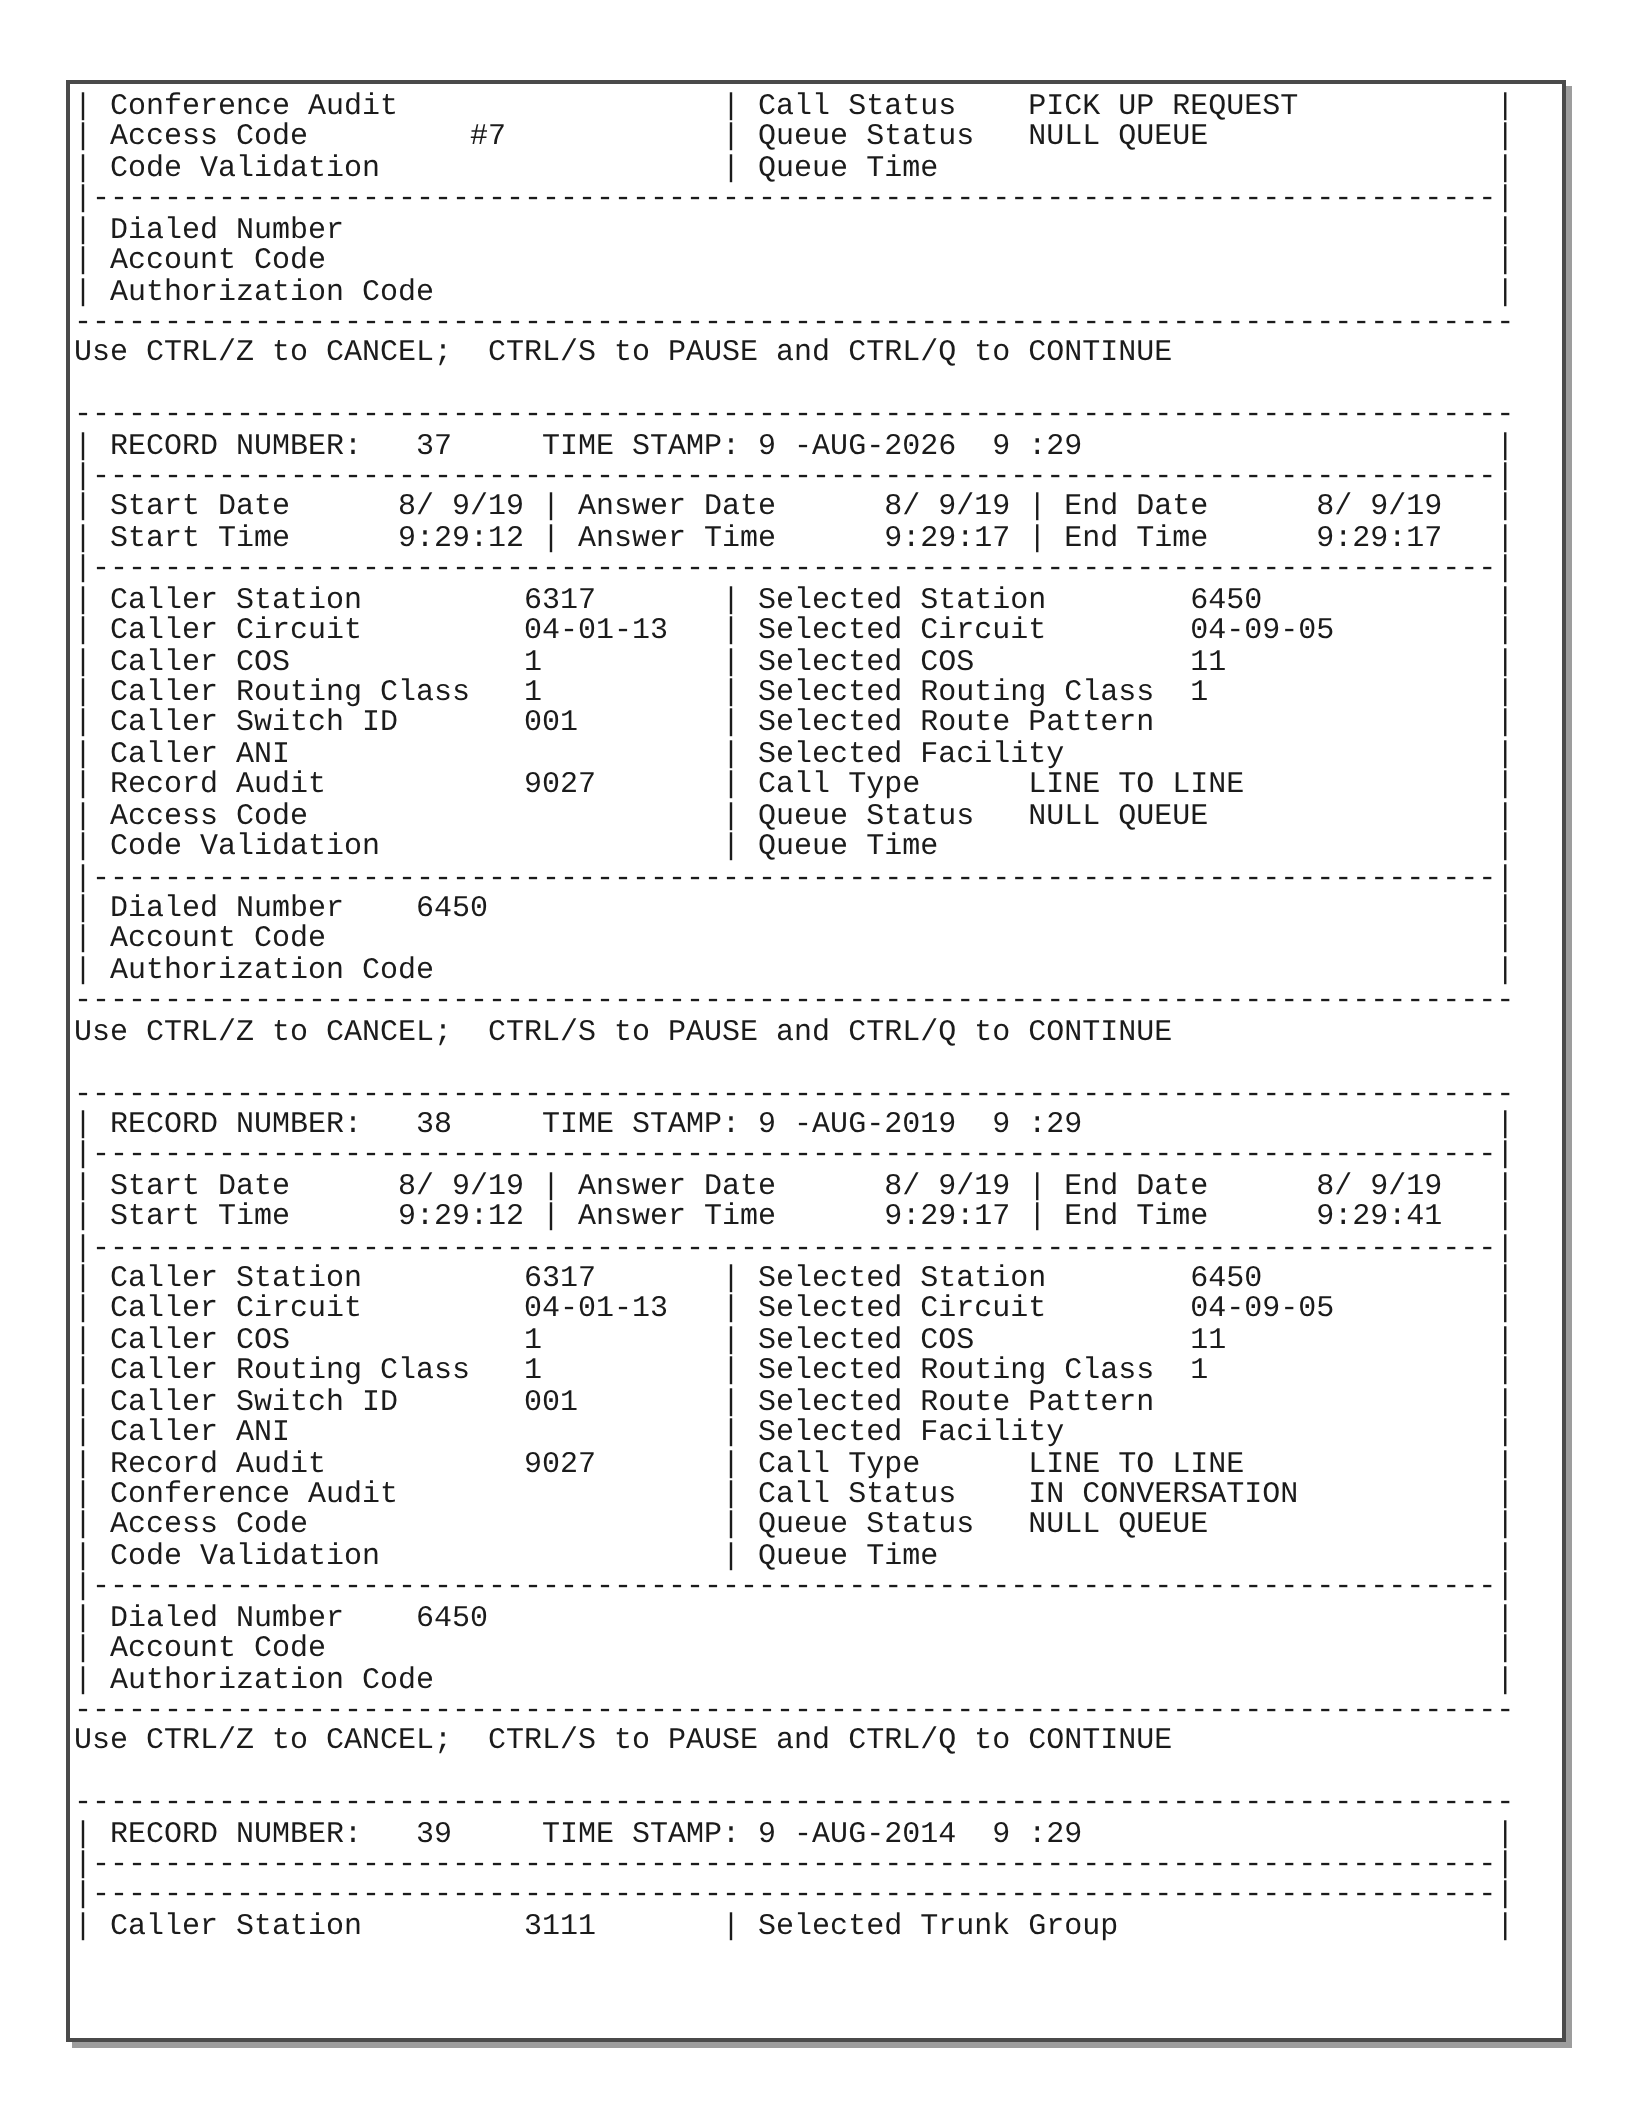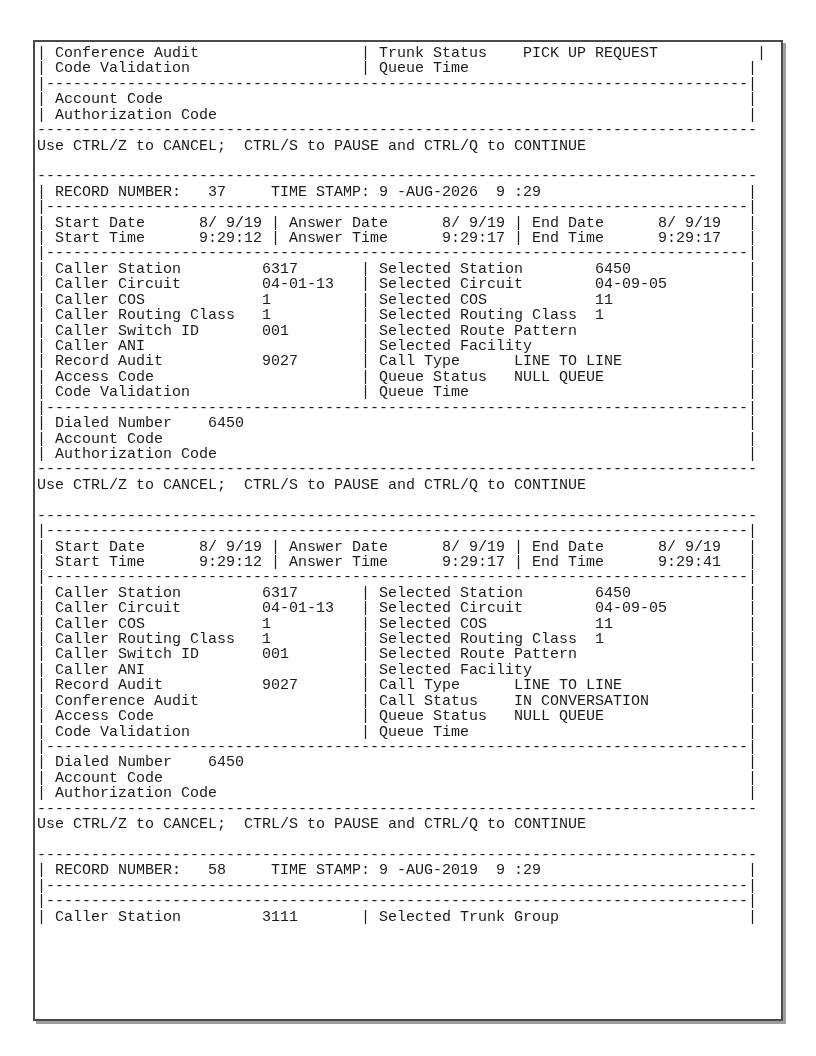--- a/index.html
+++ b/index.html
@@ -26,23 +26,25 @@
     white-space:pre;
     letter-spacing:0;
     color:var(--ink,#1b1b1b);
   }
 </style>
 </head>
 <body>
 
 <div class="page-frame"></div>
 <div class="printout">
-    <div class="line">| Conference Audit                  | Trunk Status    PICK UP REQUEST           |</div>
+    <div class="line">| Conference Audit                  | Call Status    PICK UP REQUEST           |</div>
+    <div class="line">| Access Code         #7            | Queue Status   NULL QUEUE                |</div>
     <div class="line">| Code Validation                   | Queue Time                               |</div>
     <div class="line">|------------------------------------------------------------------------------|</div>
+    <div class="line">| Dialed Number                                                                |</div>
     <div class="line">| Account Code                                                                 |</div>
     <div class="line">| Authorization Code                                                           |</div>
     <div class="line">--------------------------------------------------------------------------------</div>
     <div class="line">Use CTRL/Z to CANCEL;  CTRL/S to PAUSE and CTRL/Q to CONTINUE</div>
     <div class="line"></div>
     <div class="line">--------------------------------------------------------------------------------</div>
     <div class="line">| RECORD NUMBER:   37     TIME STAMP: 9 -AUG-2026  9 :29                       |</div>
     <div class="line">|------------------------------------------------------------------------------|</div>
     <div class="line">| Start Date      8/ 9/19 | Answer Date      8/ 9/19 | End Date      8/ 9/19   |</div>
     <div class="line">| Start Time      9:29:12 | Answer Time      9:29:17 | End Time      9:29:17   |</div>
@@ -57,20 +59,21 @@
     <div class="line">| Access Code                       | Queue Status   NULL QUEUE                |</div>
     <div class="line">| Code Validation                   | Queue Time                               |</div>
     <div class="line">|------------------------------------------------------------------------------|</div>
     <div class="line">| Dialed Number    6450                                                        |</div>
     <div class="line">| Account Code                                                                 |</div>
     <div class="line">| Authorization Code                                                           |</div>
     <div class="line">--------------------------------------------------------------------------------</div>
     <div class="line">Use CTRL/Z to CANCEL;  CTRL/S to PAUSE and CTRL/Q to CONTINUE</div>
     <div class="line"></div>
     <div class="line">--------------------------------------------------------------------------------</div>
+    <div class="line">| RECORD NUMBER:   38     TIME STAMP: 9 -AUG-2019  9 :29                       |</div>
     <div class="line">|------------------------------------------------------------------------------|</div>
     <div class="line">| Start Date      8/ 9/19 | Answer Date      8/ 9/19 | End Date      8/ 9/19   |</div>
     <div class="line">| Start Time      9:29:12 | Answer Time      9:29:17 | End Time      9:29:41   |</div>
     <div class="line">|------------------------------------------------------------------------------|</div>
     <div class="line">| Caller Station         6317       | Selected Station        6450             |</div>
     <div class="line">| Caller Circuit         04-01-13   | Selected Circuit        04-09-05         |</div>
     <div class="line">| Caller COS             1          | Selected COS            11               |</div>
     <div class="line">| Caller Routing Class   1          | Selected Routing Class  1                |</div>
     <div class="line">| Caller Switch ID       001        | Selected Route Pattern                   |</div>
     <div class="line">| Caller ANI                        | Selected Facility                        |</div>
@@ -79,17 +82,17 @@
     <div class="line">| Access Code                       | Queue Status   NULL QUEUE                |</div>
     <div class="line">| Code Validation                   | Queue Time                               |</div>
     <div class="line">|------------------------------------------------------------------------------|</div>
     <div class="line">| Dialed Number    6450                                                        |</div>
     <div class="line">| Account Code                                                                 |</div>
     <div class="line">| Authorization Code                                                           |</div>
     <div class="line">--------------------------------------------------------------------------------</div>
     <div class="line">Use CTRL/Z to CANCEL;  CTRL/S to PAUSE and CTRL/Q to CONTINUE</div>
     <div class="line"></div>
     <div class="line">--------------------------------------------------------------------------------</div>
-    <div class="line">| RECORD NUMBER:   58     TIME STAMP: 9 -AUG-2019  9 :29                       |</div>
+    <div class="line">| RECORD NUMBER:   39     TIME STAMP: 9 -AUG-2014  9 :29                       |</div>
     <div class="line">|------------------------------------------------------------------------------|</div>
     <div class="line">|------------------------------------------------------------------------------|</div>
     <div class="line">| Caller Station         3111       | Selected Trunk Group                     |</div>
   </div>
 
 </body></html>

